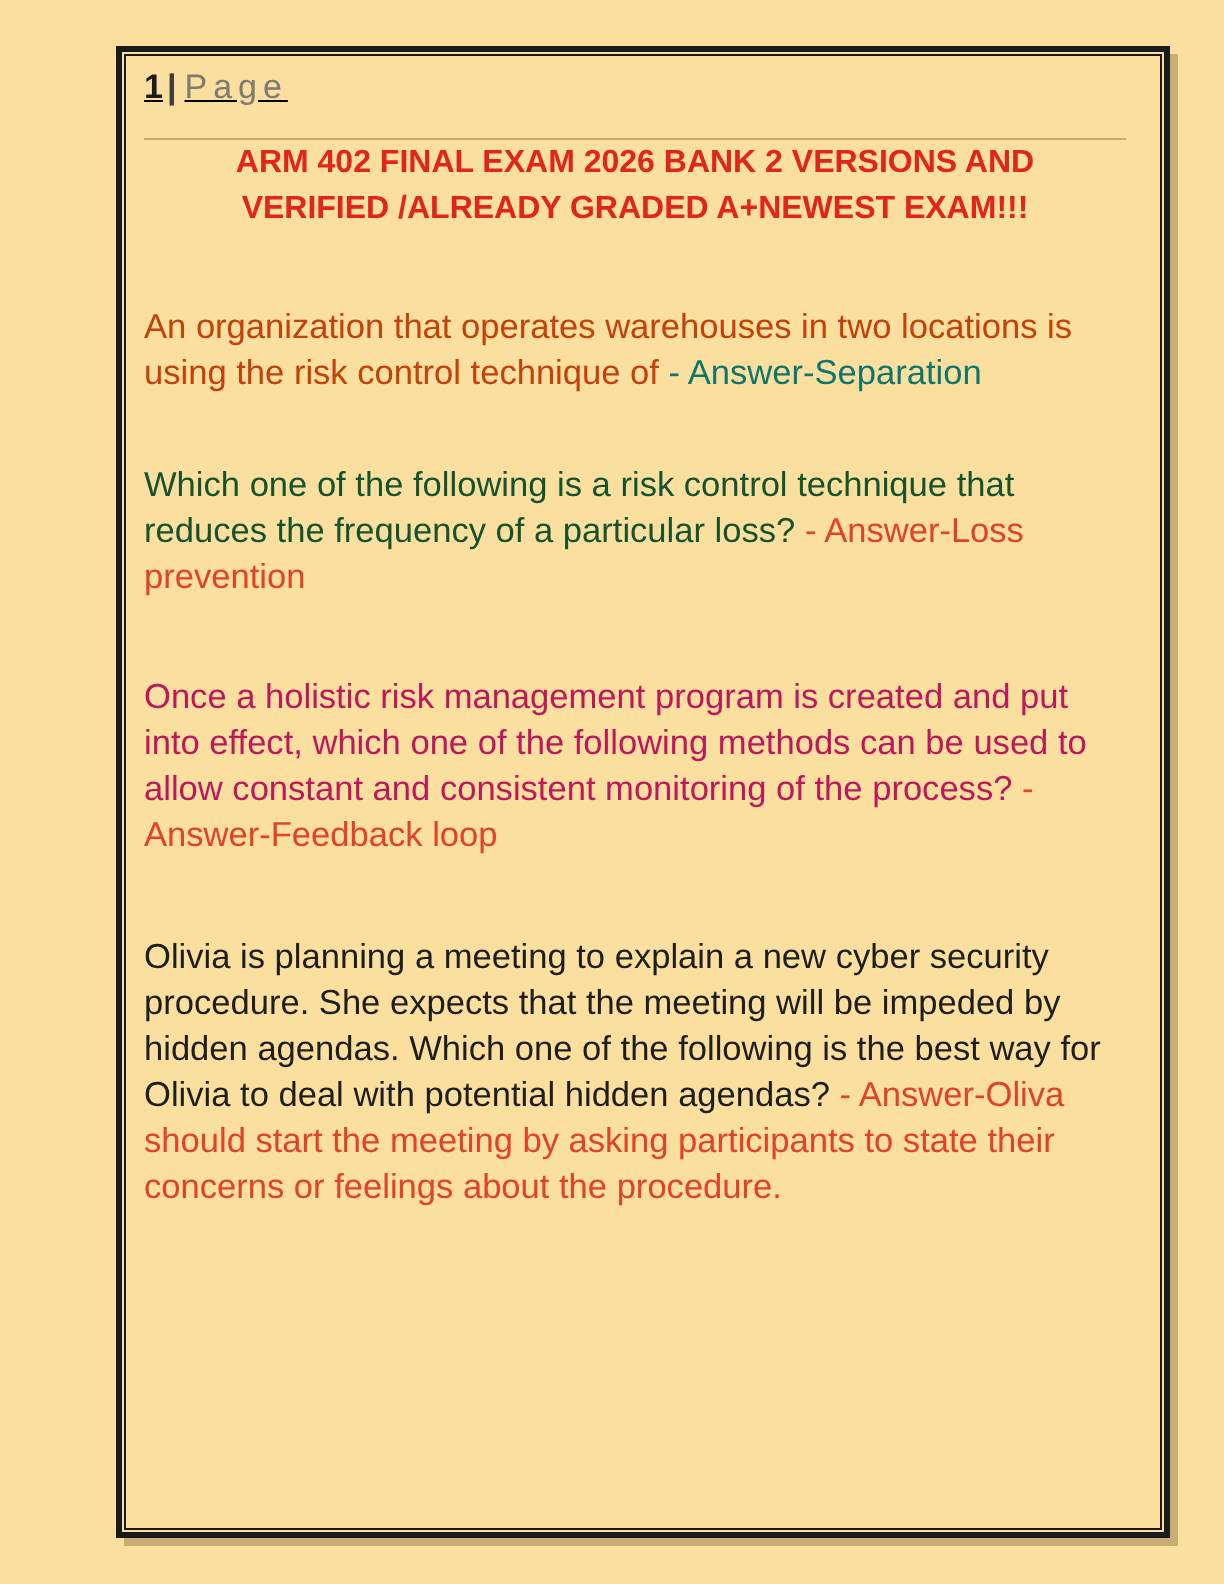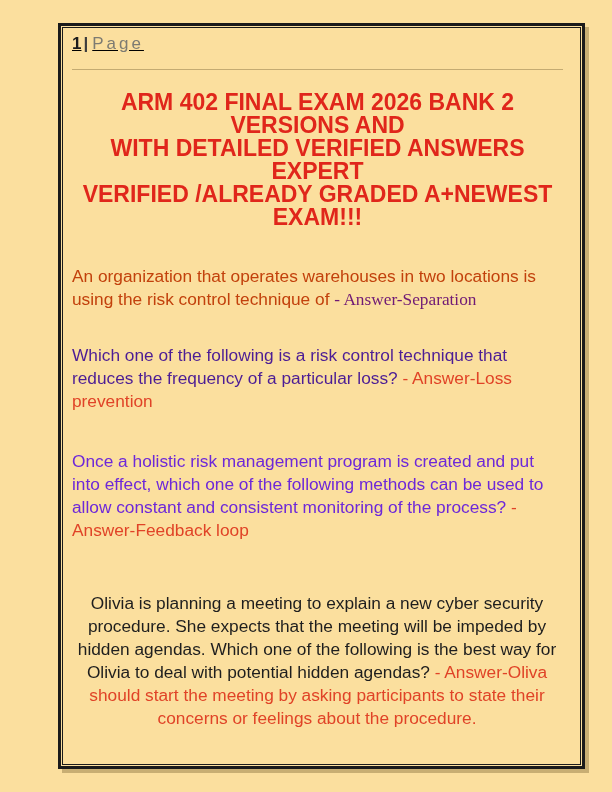--- a/index.html
+++ b/index.html
@@ -35,56 +35,54 @@
     line-height: 13px;
     padding-bottom: 19px;
     border-bottom: 1px solid rgba(70, 52, 12, 0.30);
     white-space: nowrap;
     text-decoration: underline;
   }
   .pnum { font-weight: bold; color: #1c1c1c; }
   .psep { color: #3d3d3d; font-weight: bold; margin: 0 4px 0 2px; }
   .plabel { color: #7d7b72; letter-spacing: 3px; }
   .title {
-    margin-top: 21px;
     text-align: center;
     font-weight: bold;
-    font-size: 23px;
+    font-size: 16px;
     line-height: 23px;
   }
   .qa {
     font-size: 17.3px;
     line-height: 23px;
     color: #1e1e1e;
     width: 490px;
   }
   .qa:nth-of-type(1) { margin-top: 36px; }
   .qa:nth-of-type(2) { margin-top: 33px; }
   .qa:nth-of-type(3) { margin-top: 37px; }
-  .qa:nth-of-type(4) { margin-top: 50px; text-align: center; }
+  .qa:nth-of-type(4) { margin-top: 38px; }
 </style>
 </head>
 <body style="background: rgb(251, 223, 158);">
 
 <div class="border-box">
   <div class="inner-line"></div>
   <div class="content">
 
     <div class="header">
       <span class="pnum">1</span><span class="psep">|</span><span class="plabel">Page</span>
     </div>
 
     <div class="title" style="color: rgb(224, 38, 27);">
       <div>ARM 402 FINAL EXAM 2026 BANK 2 VERSIONS AND</div>
-      <div>WITH DETAILED VERIFIED ANSWERS EXPERT</div>
       <div>VERIFIED /ALREADY GRADED A+NEWEST EXAM!!!</div>
     </div>
 
-    <p class="qa"><span class="q" style="color: #c2410c;">An organization that operates warehouses in two locations is using the risk control technique of</span> <span class="a" style="color: #701a75; font-family: Liberation Serif, serif;">- Answer-Separation</span></p>
+    <p class="qa"><span class="q" style="color: #c2410c;">An organization that operates warehouses in two locations is using the risk control technique of</span> <span class="a" style="color: #0f766e;">- Answer-Separation</span></p>
 
-    <p class="qa"><span class="q" style="color: #4c1d95; margin-top: 36px;">Which one of the following is a risk control technique that reduces the frequency of a particular loss?</span> <span class="a" style="color: rgb(224, 67, 39);">- Answer-Loss prevention</span></p>
+    <p class="qa"><span class="q" style="color: #14532d; margin-top: 36px;">Which one of the following is a risk control technique that reduces the frequency of a particular loss?</span> <span class="a" style="color: rgb(224, 67, 39);">- Answer-Loss prevention</span></p>
 
-    <p class="qa"><span class="q" style="color: #6d28d9;">Once a holistic risk management program is created and put into effect, which one of the following methods can be used to allow constant and consistent monitoring of the process?</span> <span class="a" style="color: rgb(224, 67, 39);">- Answer-Feedback loop</span></p>
+    <p class="qa"><span class="q" style="color: #be185d;">Once a holistic risk management program is created and put into effect, which one of the following methods can be used to allow constant and consistent monitoring of the process?</span> <span class="a" style="color: rgb(224, 67, 39);">- Answer-Feedback loop</span></p>
 
     <p class="qa"><span class="q" style="color: rgb(30, 30, 30);">Olivia is planning a meeting to explain a new cyber security procedure. She expects that the meeting will be impeded by hidden agendas. Which one of the following is the best way for Olivia to deal with potential hidden agendas?</span> <span class="a" style="color: rgb(224, 67, 39);">- Answer-Oliva should start the meeting by asking participants to state their concerns or feelings about the procedure.</span></p>
 
   </div>
 </div>
 
 </body></html>

